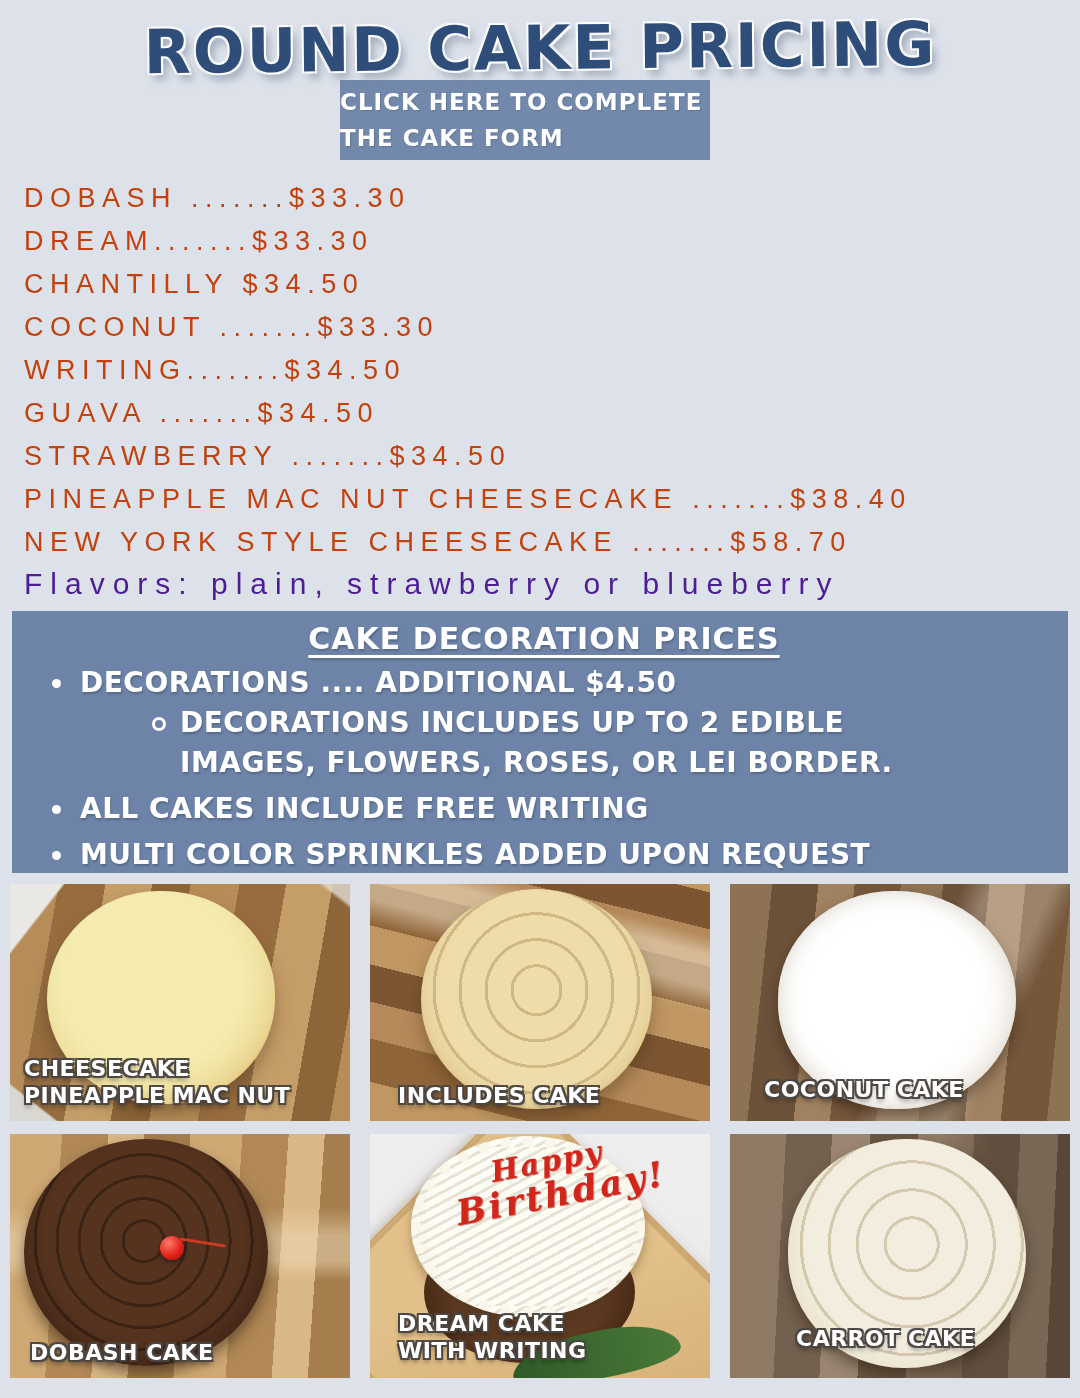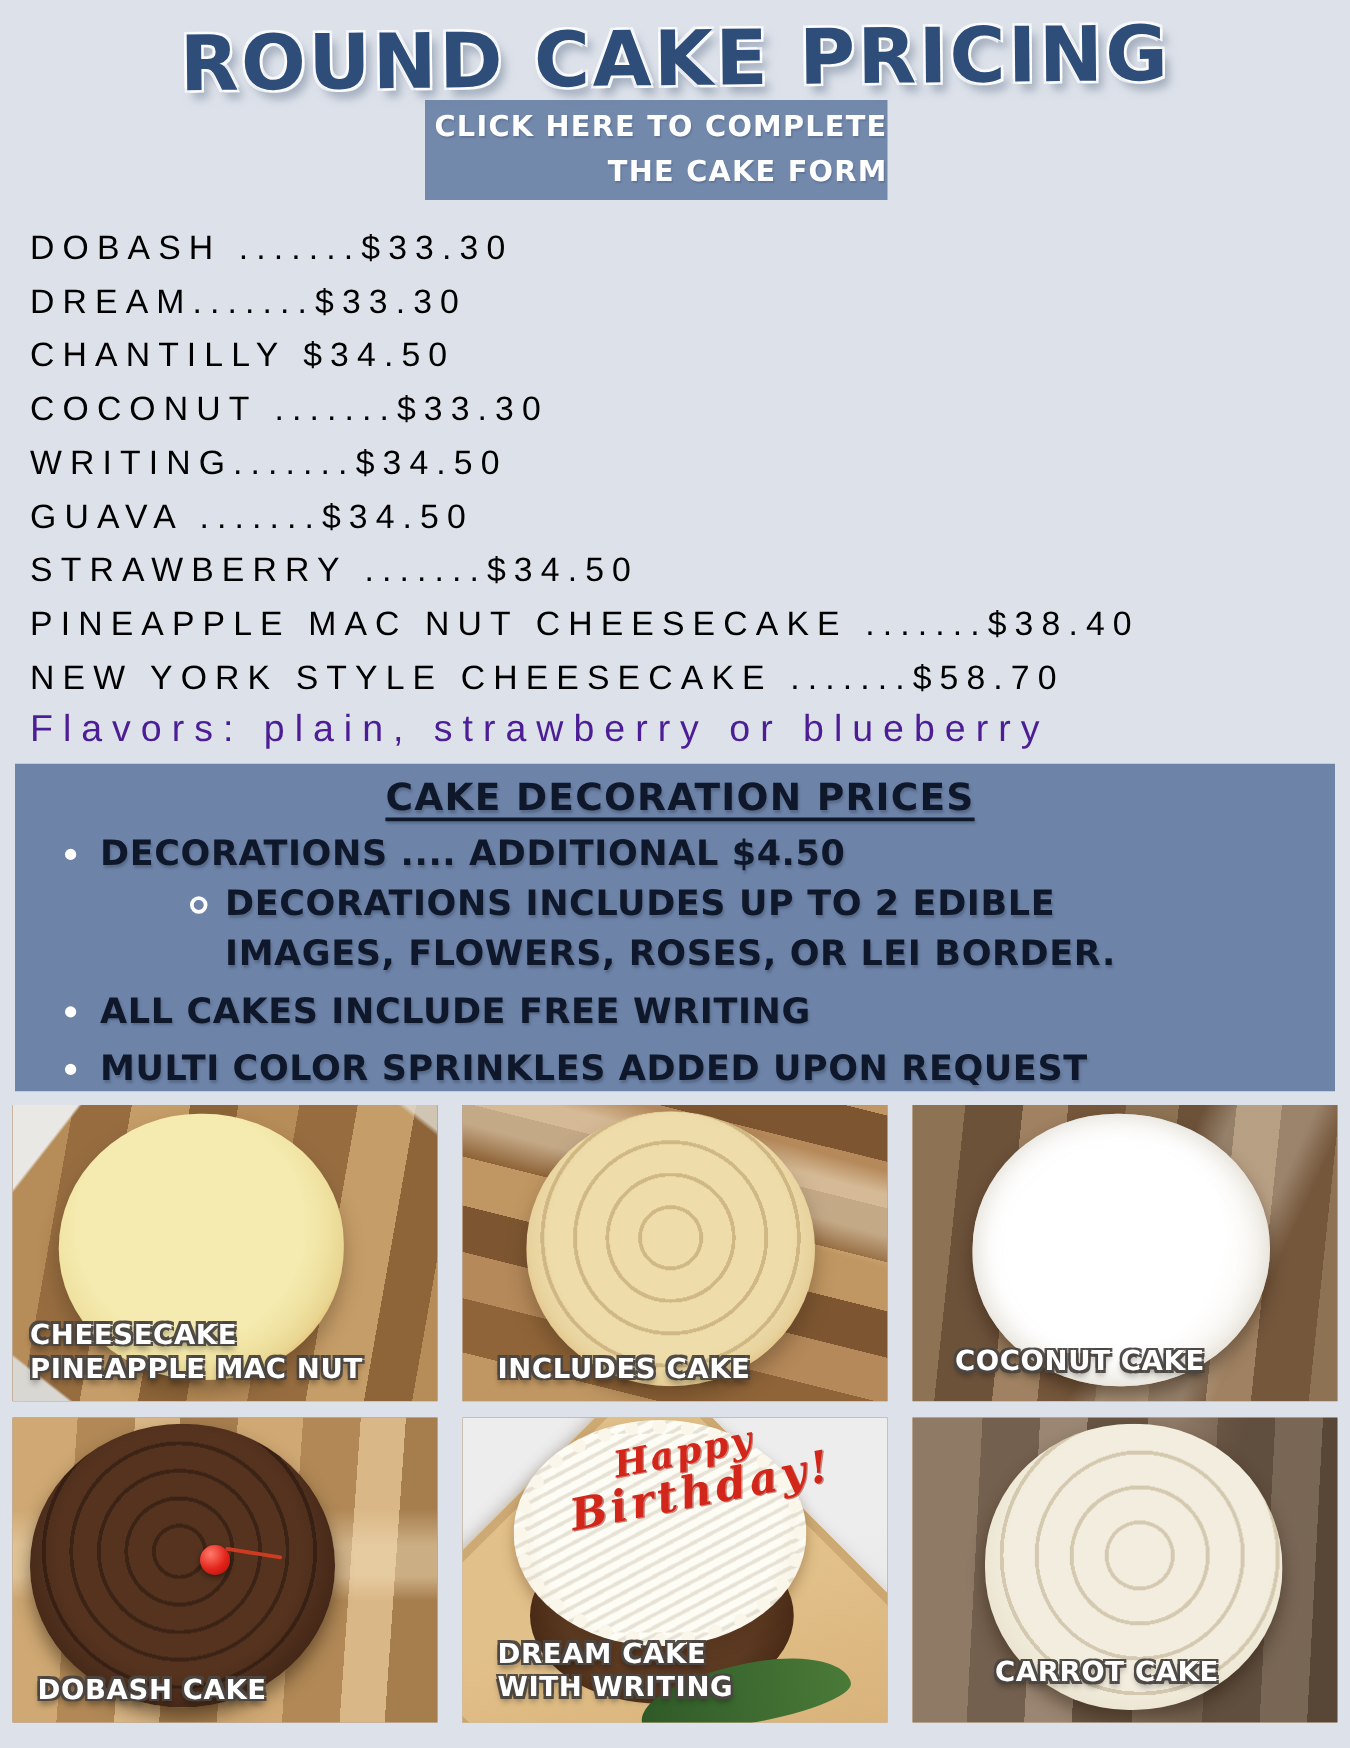--- a/index.html
+++ b/index.html
@@ -27,60 +27,60 @@
       2px 2px 0 rgba(255,255,255,.9),
       -2px -2px 0 rgba(255,255,255,.7),
       -2px 2px 0 rgba(255,255,255,.7),
       2px -2px 0 rgba(255,255,255,.7),
       5px 7px 8px rgba(110,125,150,.55);
   }
 
   
   .cta {
     display:flex; flex-direction:column;
-    justify-content:space-evenly; align-items:flex-end;
+    justify-content:space-evenly; align-items:flex-start;
     width:370px; height:80px;
     margin:0 0 0 340px;
     background:#7389ac;
     color:#fff;
     font-family:"DejaVu Sans", sans-serif;
     font-weight:bold;
     font-size:23px;
     letter-spacing:1px;
     text-decoration:none;
     cursor:pointer;
     text-shadow:1px 1px 1px rgba(70,90,120,.4);
   }
 
   
   .prices {
     list-style:none;
     margin:17px 0 0 24px; padding:0;
-    color:#000000;
+    color:#c2410c;
   }
   .prices li {
     height:43px; line-height:43px;
     font-size:27px;
     letter-spacing:6.5px;
     white-space:pre;
   }
   .p-leader { white-space:pre; }
   .flavors {
     margin:3px 0 0 24px;
     color:#4c1d95;
     font-size:30px;
     letter-spacing:8px;
   }
 
   
   .panel {
     margin:10px 12px 0;
     height:262px;
     background:#6d83a8;
-    color:#0f172a;
+    color:#ffffff;
     padding:10px 20px 0 28px;
     overflow:hidden;
     font-family:"DejaVu Sans", sans-serif;
   }
   .panel h2 {
     margin:0; text-align:center;
     font-size:30px; line-height:36px;
     font-weight:bold;
     letter-spacing:1px;
     text-decoration:underline;

